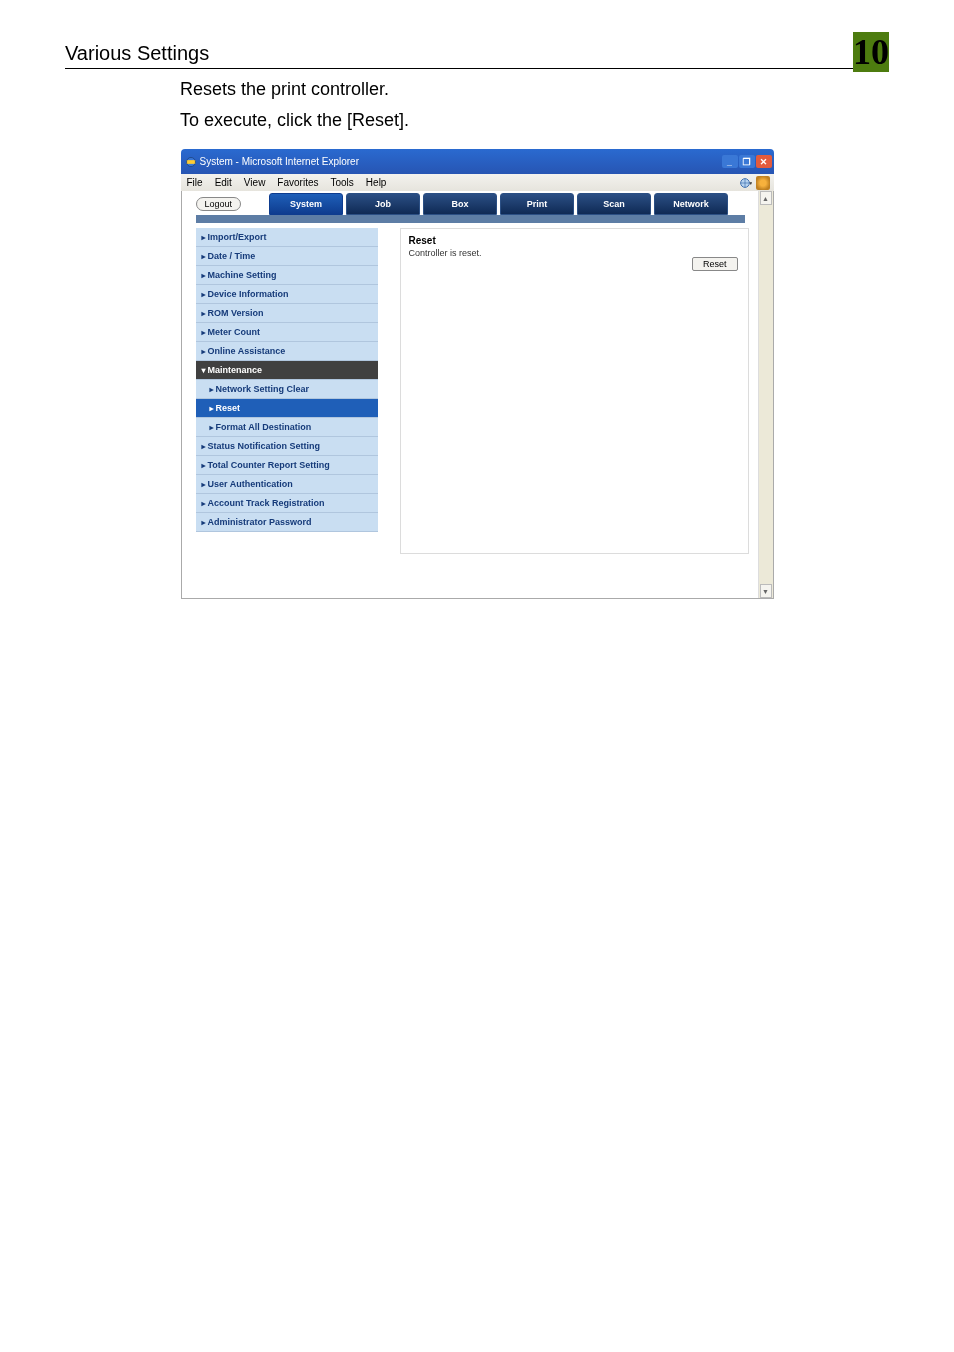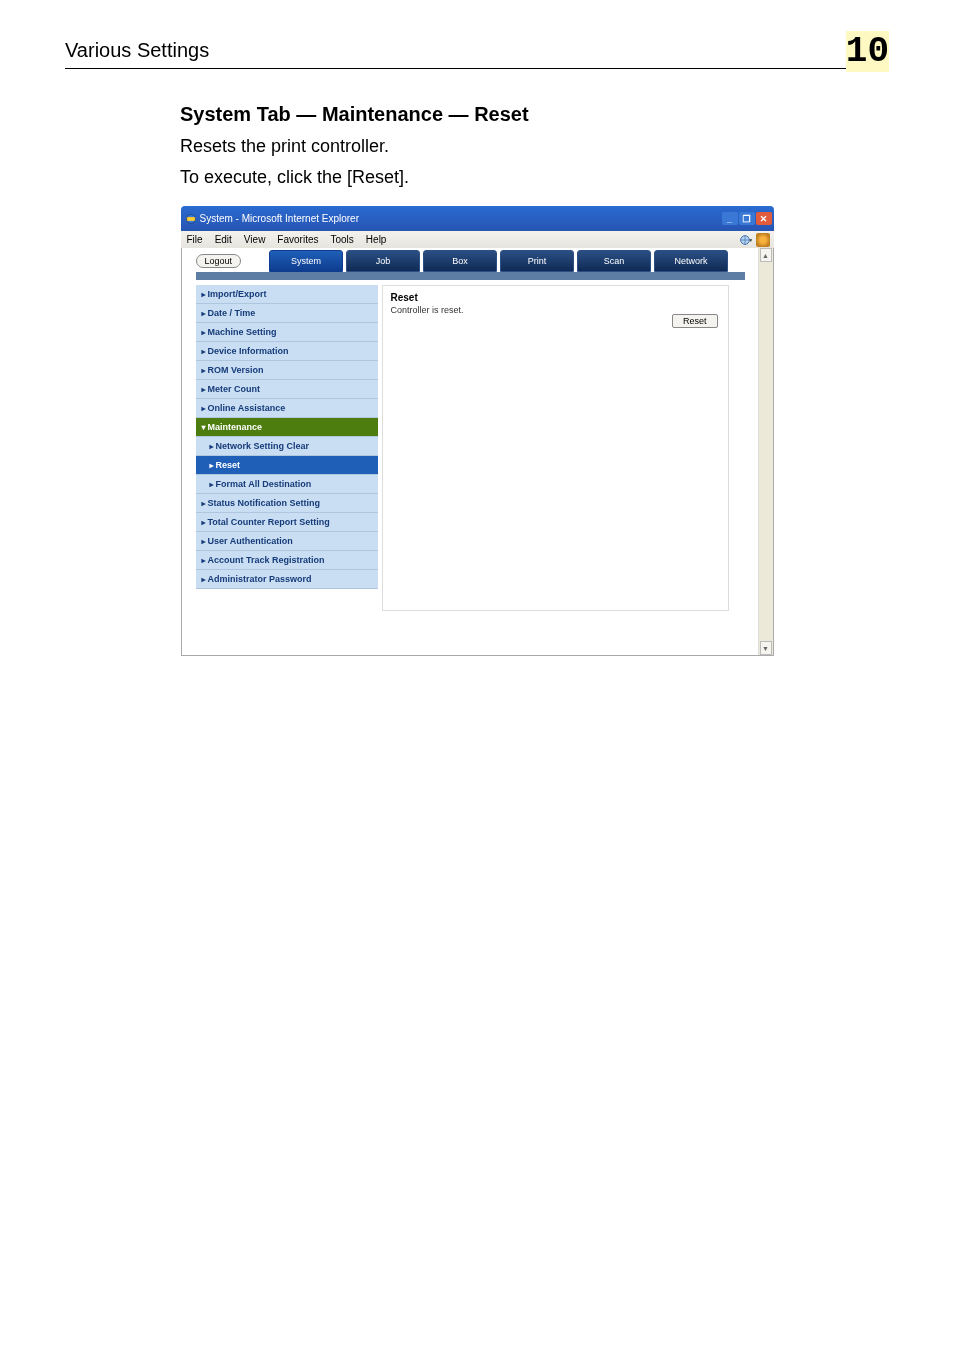--- a/index.html
+++ b/index.html
@@ -24,25 +24,25 @@
     border-bottom: 1.5px solid #000;
     padding-bottom: 2px;
   }
   .header-title {
     font-size: 20px;
     font-family: Arial, sans-serif;
   }
   .chapter-number {
     font-size: 36px;
     font-weight: bold;
-    font-family: Liberation Mono, monospace;
+    font-family: Liberation Serif, serif;
     line-height: 1;
     position: relative;
     top: 4px;
-    background: #fef9c3;
+    background: #4d7c0f;
     margin-left: 6px;
   }
   .chapter-number::before {
     content: "";
     position: absolute;
     top: -6px;
     right: -6px;
     width: 60px;
     height: 10px;
     background: #d9d9d9;
@@ -202,57 +202,57 @@
     padding: 1px 8px;
     border: 1px solid #888;
     background: #f4f3ef;
     margin-right: 28px;
     border-radius: 7px;
   }
   .tab {
     width: 72px;
     height: 20px;
     font-size: 9px;
-    font-weight: normal;
+    font-weight: bold;
     color: #fff;
     display: flex;
     align-items: center;
     justify-content: center;
     border-radius: 3px 3px 0 0;
     margin-right: 3px;
     border: 1px solid #2b4f84;
   }
   .tab.inactive { background: linear-gradient(#2b4f84, #0f2a55); text-align: center; }
   .tab.active   { background: linear-gradient(#1f5fb8, #0e3c8f); border-color:#0e3c8f; }
 
   .tab-sep {
     height: 8px;
     background: #5d7da5;
     margin: 0 14px;
   }
 
   .main-row {
     display: flex;
-    padding: 5px 30px 14px 14px;
-    gap: 4px;
+    padding: 5px 10px 14px 14px;
+    gap: 22px;
   }
   .sidebar {
     width: 182px;
     flex-shrink: 0;
   }
   .side-item {
     background: #c9def2;
     font-size: 9px;
     font-weight: bold;
     color: #163b7a;
     padding: 4px 6px;
     border-bottom: 1px solid #b0c6de;
   }
   .side-item.dark {
-    background: #4d7c0f;
+    background: #404040;
     color: #fff;
   }
   .side-item.active {
     background: #1f5fb8;
     color: #fff;
   }
   .side-item.sub {
     padding-left: 14px;
   }
 
@@ -313,21 +313,20 @@
 <div class="page">
 
   <div class="header-line">
     <span class="header-title">Various Settings</span>
     <span class="chapter-wrap">
       <span class="chapter-bg"></span>
       <span class="chapter-number">10</span>
     </span>
   </div>
 
-  <div class="section-heading">System Tab — Maintenance — Reset</div>
   <div class="body-text">Resets the print controller.</div>
   <div class="body-text">To execute, click the [Reset].</div>
 
   <div class="shot-wrap">
 
     <div class="win-titlebar">
       <span class="win-title-icon">
         <svg viewBox="0 0 16 16">
             <circle cx="8" cy="8" r="6" fill="#3a78d6"></circle>
             <path d="M2 8 H14" stroke="#ffcc33" stroke-width="5"></path>

